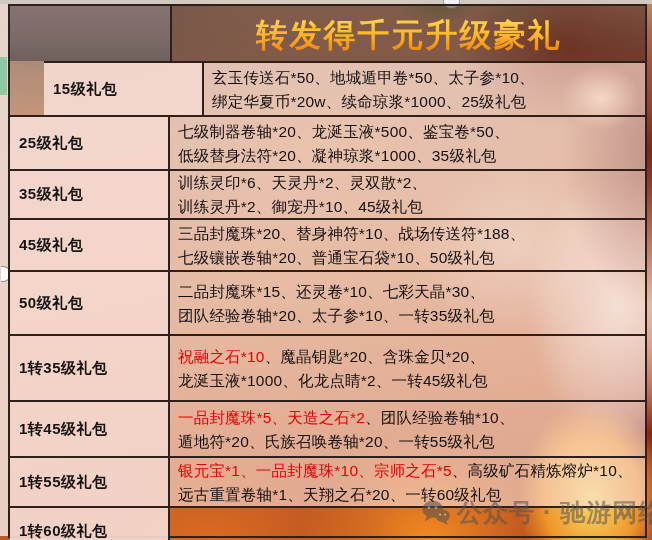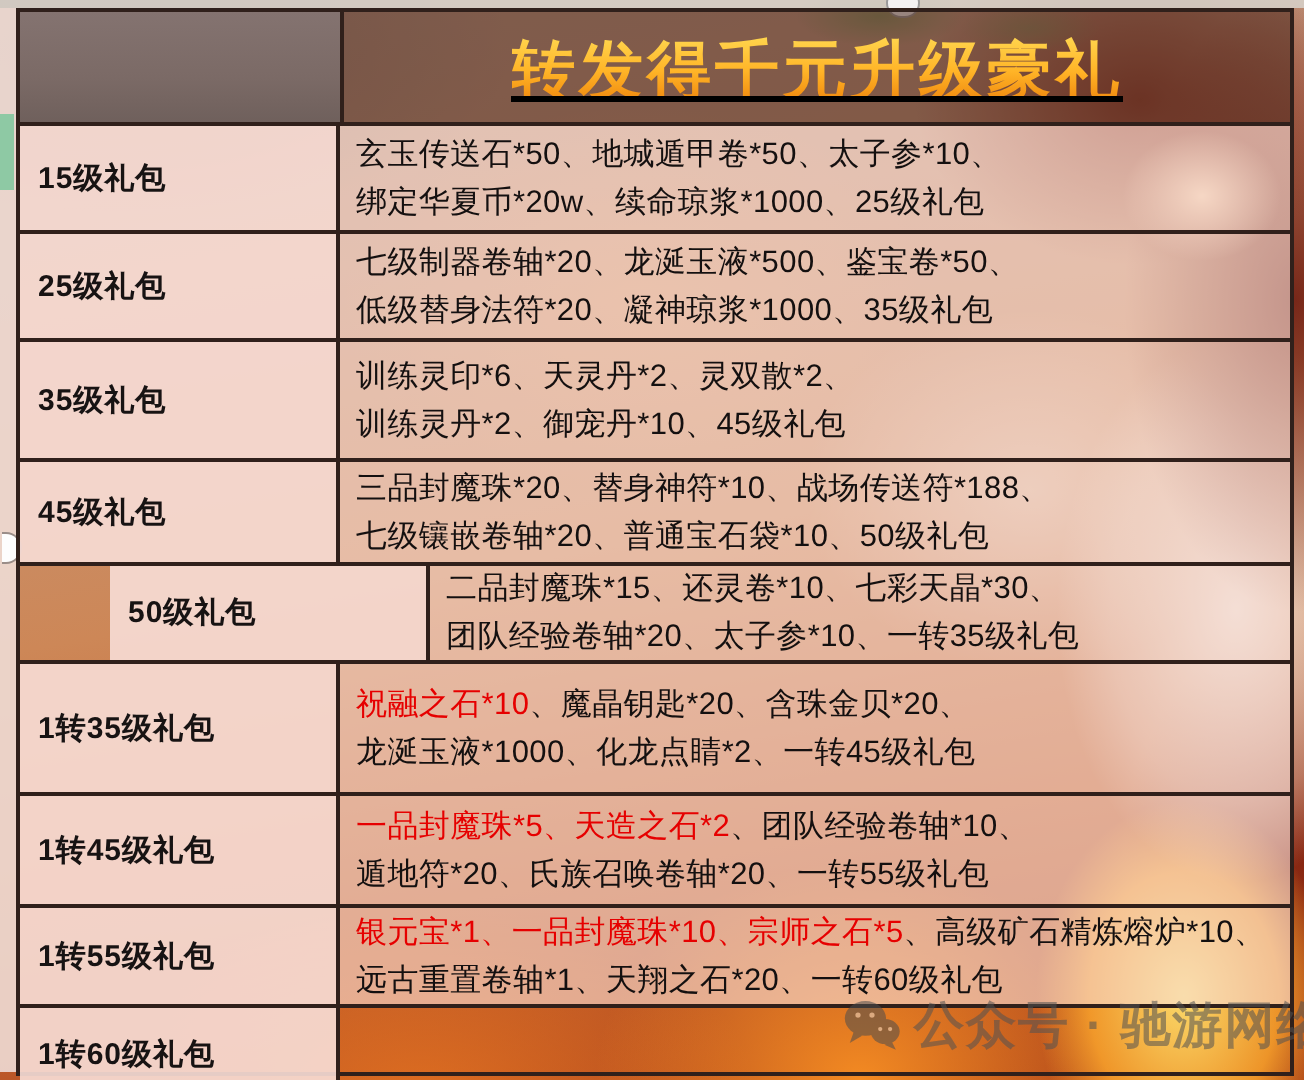--- a/index.html
+++ b/index.html
@@ -32,41 +32,41 @@
   .left-green{position:absolute;left:0;top:57px;width:7px;height:38px;background:#8ec9a4;}
   .paren-artifact{position:absolute;left:1px;top:266px;width:9px;height:14px;background:#fdfdfd;
     border:1px solid #9a8d88;border-left:none;border-radius:0 8px 8px 0;}
   .top-notch{position:absolute;left:443px;top:-6px;width:15px;height:13px;background:#f2f2f2;
     border:1px solid #9a9a9a;border-radius:8px;}
 
   .table{
     position:absolute;left:8px;top:4px;width:639px;height:534px;
     border:2px solid #30201b;box-sizing:border-box;
   }
-  .hrow{display:flex;height:55px;text-decoration:underline;}
+  .hrow{display:flex;height:55px;}
   .hleft{
     width:160px;flex:0 0 160px;border-right:2px solid #30201b;
     background:linear-gradient(180deg,#847370 0%,#7b6a66 60%,#6f605c 100%);
   }
   .hright{
     flex:1;display:flex;align-items:center;justify-content:center;
     background:rgba(77,41,31,0.55);
   }
   .title{
     font-size:32px;font-weight:800;letter-spacing:2px;line-height:1;
     background:linear-gradient(180deg,#ffd851 0%,#ffb427 55%,#f0880e 100%);
     -webkit-background-clip:text;background-clip:text;color:transparent;
     padding-top:2px;
   }
   .prow{display:flex;border-top:2px solid #30201b;box-sizing:border-box;}
-  #rows .prow:nth-child(1){height:54px;}
+  #rows .prow:nth-child(1){height:54px;margin-left:34px;}
   #rows .prow:nth-child(2){height:54px;}
-  #rows .prow:nth-child(3){height:60px;}
+  #rows .prow:nth-child(3){height:49px;}
   #rows .prow:nth-child(4){height:52px;}
-  #rows .prow:nth-child(5){height:49px;padding-left:45px;}
+  #rows .prow:nth-child(5){height:64px;}
   #rows .prow:nth-child(6){height:66px;}
   #rows .prow:nth-child(7){height:56px;}
   #rows .prow:nth-child(8){height:50px;}
   #rows .prow:nth-child(9){height:48px;}
   .lcell{
     width:160px;flex:0 0 160px;border-right:2px solid #30201b;box-sizing:border-box;
     background:rgba(246,219,212,0.92);
     display:flex;align-items:center;padding-left:9px;
     font-size:15px;font-weight:bold;color:#171313;letter-spacing:0.5px;
   }

